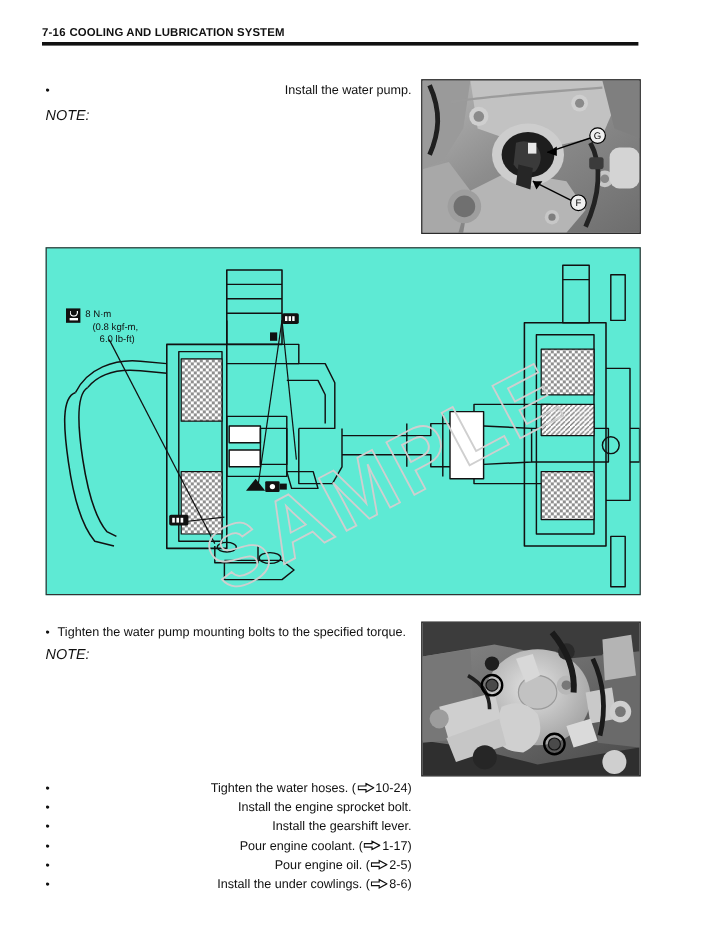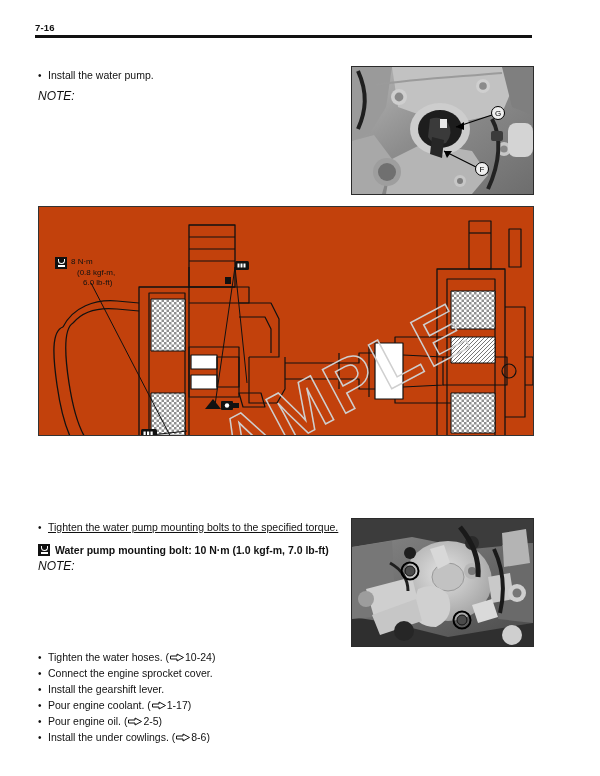--- a/index.html
+++ b/index.html
@@ -61,25 +61,24 @@
     line-height: 15px;
     margin-bottom: 1px;
   }
   .bullet-dot {
     width: 10px;
     flex: 0 0 10px;
     text-align: left;
     font-size: 10px;
     line-height: 15px;
   }
-  .bullet-text { flex: 1 1 auto; }
+  .bullet-text { flex: 1 1 auto; text-align: right; }
   .justify {
     text-align: justify;
     text-align-last: left;
-    text-decoration: underline;
   }
   .note-label {
     font-style: italic;
     font-size: 12px;
     line-height: 15px;
     margin-top: 6px;
   }
   .note-body {
     font-style: italic;
     font-size: 10.5px;
@@ -162,23 +161,23 @@
     background: #8e8e8e;
   }
   .photo svg { display: block; }
 
   
   .diagram-box {
     position: absolute;
     left: 38px;
     top: 206px;
     width: 496px;
-    height: 230px;
+    height: 290px;
     border: 1.5px solid #333;
-    background: #c2410c;
+    background: #5eead4;
     overflow: hidden;
     box-sizing: border-box;
   }
   .torque-callout {
     position: absolute;
     left: 16px;
     top: 50px;
     font-size: 8px;
     line-height: 10.5px;
     display: flex;
@@ -205,20 +204,21 @@
   }
 </style>
 </head>
 <body>
 
 <div class="page">
 
   <div class="header">
     <div class="header-row">
       <span class="header-page-num">7-16</span>
+      <span class="header-title">COOLING AND LUBRICATION SYSTEM</span>
     </div>
     <div class="header-rule"></div>
   </div>
 
   <div class="textcol" style="top:68px;">
 
     <div class="bullet-line">
       <span class="bullet-dot">•</span>
       <span class="bullet-text">Install the water pump.</span>
     </div>
@@ -386,24 +386,20 @@
     <div class="watermark">SAMPLE</div>
   </div>
 
   <div class="textcol" style="top:520px;">
 
     <div class="bullet-line">
       <span class="bullet-dot">•</span>
       <span class="bullet-text justify">Tighten the water pump mounting bolts to the specified torque.</span>
     </div>
 
-    <div class="spec-line">
-      <span class="torque-icon"></span>
-      <span>Water pump mounting bolt: 10 N·m (1.0 kgf-m, 7.0 lb-ft)</span>
-    </div>
 
     <div class="note-label" style="margin-top:3px;">NOTE:</div>
 
   </div>
 
   <div class="photo" style="left:351px; top:518px; width:181px; height:127px;">
     <svg width="181" height="127" viewBox="0 0 181 127">
       <defs>
         <linearGradient id="qg1" x1="0" y1="0" x2="0.8" y2="1">
           <stop offset="0%" stop-color="#8a8a8a"></stop>
@@ -465,21 +461,21 @@
       <span class="bullet-text">
         <span>Tighten the water hoses.</span>
         <span><span>(</span><svg class="ref-icon" viewBox="0 0 28 16">
               <path d="M1,5 L14,5 L14,1 L27,8 L14,15 L14,11 L1,11 Z" fill="none" stroke="#111" stroke-width="2"></path>
             </svg><span>10-24</span><span>)</span></span>
       </span>
     </div>
 
     <div class="bullet-line">
       <span class="bullet-dot">•</span>
-      <span class="bullet-text">Connect the engine sprocket cover.</span>
+      <span class="bullet-text">Install the engine sprocket bolt.</span>
     </div>
 
     <div class="bullet-line">
       <span class="bullet-dot">•</span>
       <span class="bullet-text">Install the gearshift lever.</span>
     </div>
 
     <div class="bullet-line">
       <span class="bullet-dot">•</span>
       <span class="bullet-text">

